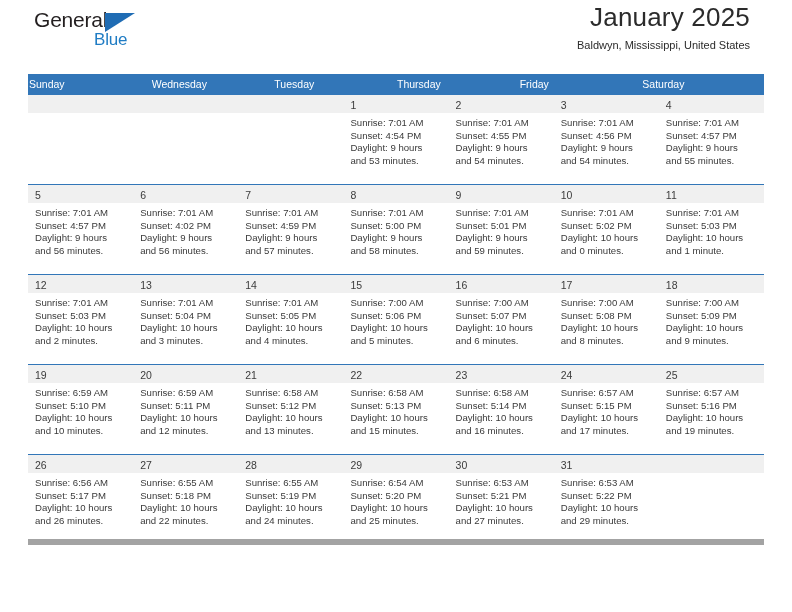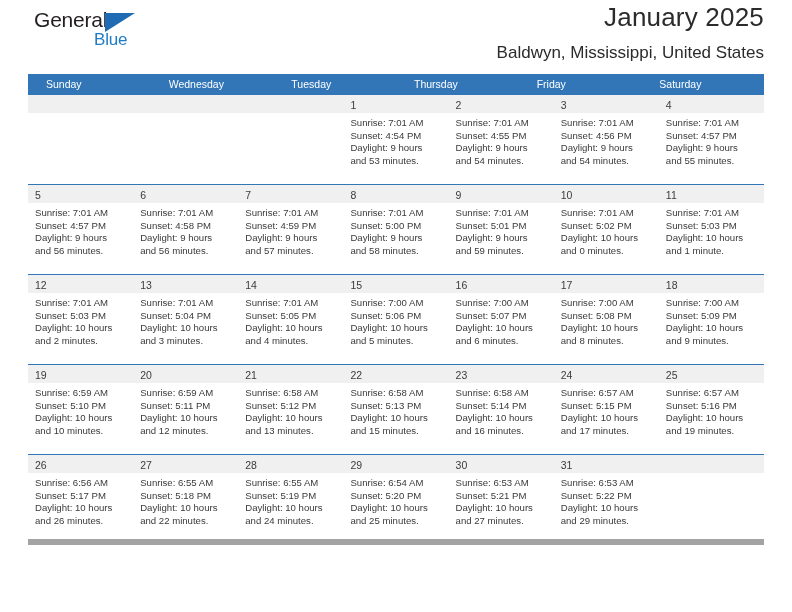--- a/index.html
+++ b/index.html
@@ -56,55 +56,55 @@
     left: 60px;
     top: 22px;
     font-size: 17px;
     color: #1f7cc4;
     letter-spacing: -0.2px;
     font-family: "Liberation Sans", sans-serif;
   }
 
   .title-block {
     position: absolute;
-    right: 0;
+    right: 14px;
     top: 0;
     text-align: right;
   }
   .cal-title {
     font-size: 26px;
     color: #2b2b2b;
     font-weight: normal;
     line-height: 34px;
     letter-spacing: 0.2px;
   }
   .cal-subtitle {
-    font-size: 17px;
+    font-size: 11px;
     color: #2b2b2b;
     line-height: 22px;
-    margin-top: 8px;
+    margin-top: 0;
   }
 
   
   .calendar {
     margin: 0 28px;
     width: 736px;
   }
 
   .dow-row {
     display: flex;
     background: #3276b8;
     height: 21px;
   }
   .dow {
     flex: 1 1 0;
     color: #ffffff;
     font-size: 10.5px;
     line-height: 21px;
-    padding-left: 18px;
+    padding-left: 1px;
     white-space: nowrap;
     overflow: hidden;
   }
 
   .week {
     display: flex;
     border-bottom: 1px solid #3276b8;
     height: 90px;
   }
   .week:last-child { border-bottom: 6px solid #a3a3a3; }
@@ -226,21 +226,21 @@
               <div class="day-line">Sunrise: 7:01 AM</div>
               <div class="day-line">Sunset: 4:57 PM</div>
               <div class="day-line">Daylight: 9 hours</div>
               <div class="day-line">and 56 minutes.</div>
             </div>
           </div>
           <div class="day">
             <div class="day-banner"><span class="day-num">6</span></div>
             <div class="day-body">
               <div class="day-line">Sunrise: 7:01 AM</div>
-              <div class="day-line">Sunset: 4:58 PM</div>
+              <div class="day-line">Sunset: 4:02 PM</div>
               <div class="day-line">Daylight: 9 hours</div>
               <div class="day-line">and 56 minutes.</div>
             </div>
           </div>
           <div class="day">
             <div class="day-banner"><span class="day-num">7</span></div>
             <div class="day-body">
               <div class="day-line">Sunrise: 7:01 AM</div>
               <div class="day-line">Sunset: 4:59 PM</div>
               <div class="day-line">Daylight: 9 hours</div>

